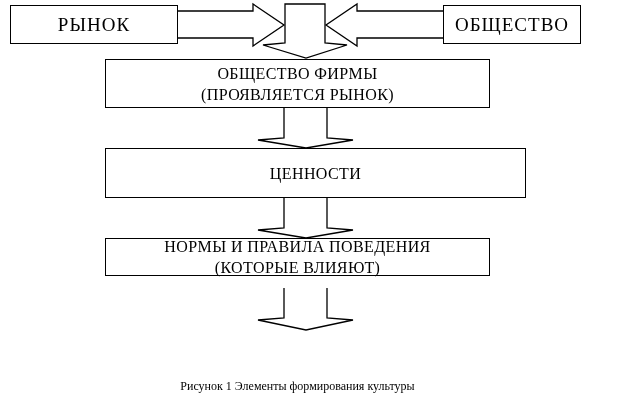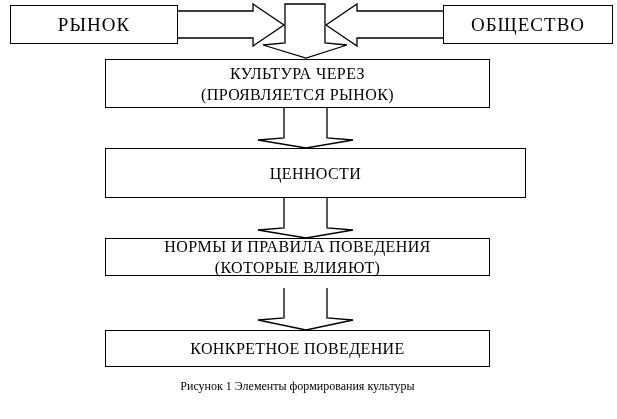--- a/index.html
+++ b/index.html
@@ -54,21 +54,21 @@
   }
   .caption {
     position: absolute;
     left: 105px;
     top: 379px;
     width: 385px;
     text-align: center;
     font-size: 12px;
   }
   #market-box  { left: 10px;  top: 5px;   width: 168px; height: 39px; }
-  #society-box { left: 443px; top: 5px;   width: 170px; height: 39px; }
+  #society-box { left: 443px; top: 5px;   width: 138px; height: 39px; }
   #culture-box { left: 105px; top: 59px;  width: 385px; height: 49px; }
   #values-box  { left: 105px; top: 148px; width: 421px; height: 50px; }
   #norms-box   { left: 105px; top: 238px; width: 385px; height: 38px; }
   #behavior-box{ left: 105px; top: 330px; width: 385px; height: 37px; }
 </style>
 </head>
 <body>
 
 <div class="canvas">
 
@@ -89,33 +89,29 @@
 
   <div class="box top-box" id="market-box">
     <span>РЫНОК</span>
   </div>
 
   <div class="box top-box" id="society-box">
     <span>ОБЩЕСТВО</span>
   </div>
 
   <div class="box col-box" id="culture-box">
-    <span>КУЛЬТУРА ЧЕРЕЗ</span>
+    <span>ОБЩЕСТВО ФИРМЫ</span>
     <span>(ПРОЯВЛЯЕТСЯ РЫНОК)</span>
   </div>
 
   <div class="box col-box" id="values-box">
     <span>ЦЕННОСТИ</span>
   </div>
 
   <div class="box col-box" id="norms-box">
     <span>НОРМЫ И ПРАВИЛА ПОВЕДЕНИЯ</span>
     <span>(КОТОРЫЕ ВЛИЯЮТ)</span>
   </div>
 
-  <div class="box col-box" id="behavior-box">
-    <span>КОНКРЕТНОЕ ПОВЕДЕНИЕ</span>
-
-  </div>
 
   <div class="caption">Рисунок 1 Элементы формирования культуры</div>
 
 </div>
 
 </body></html>

